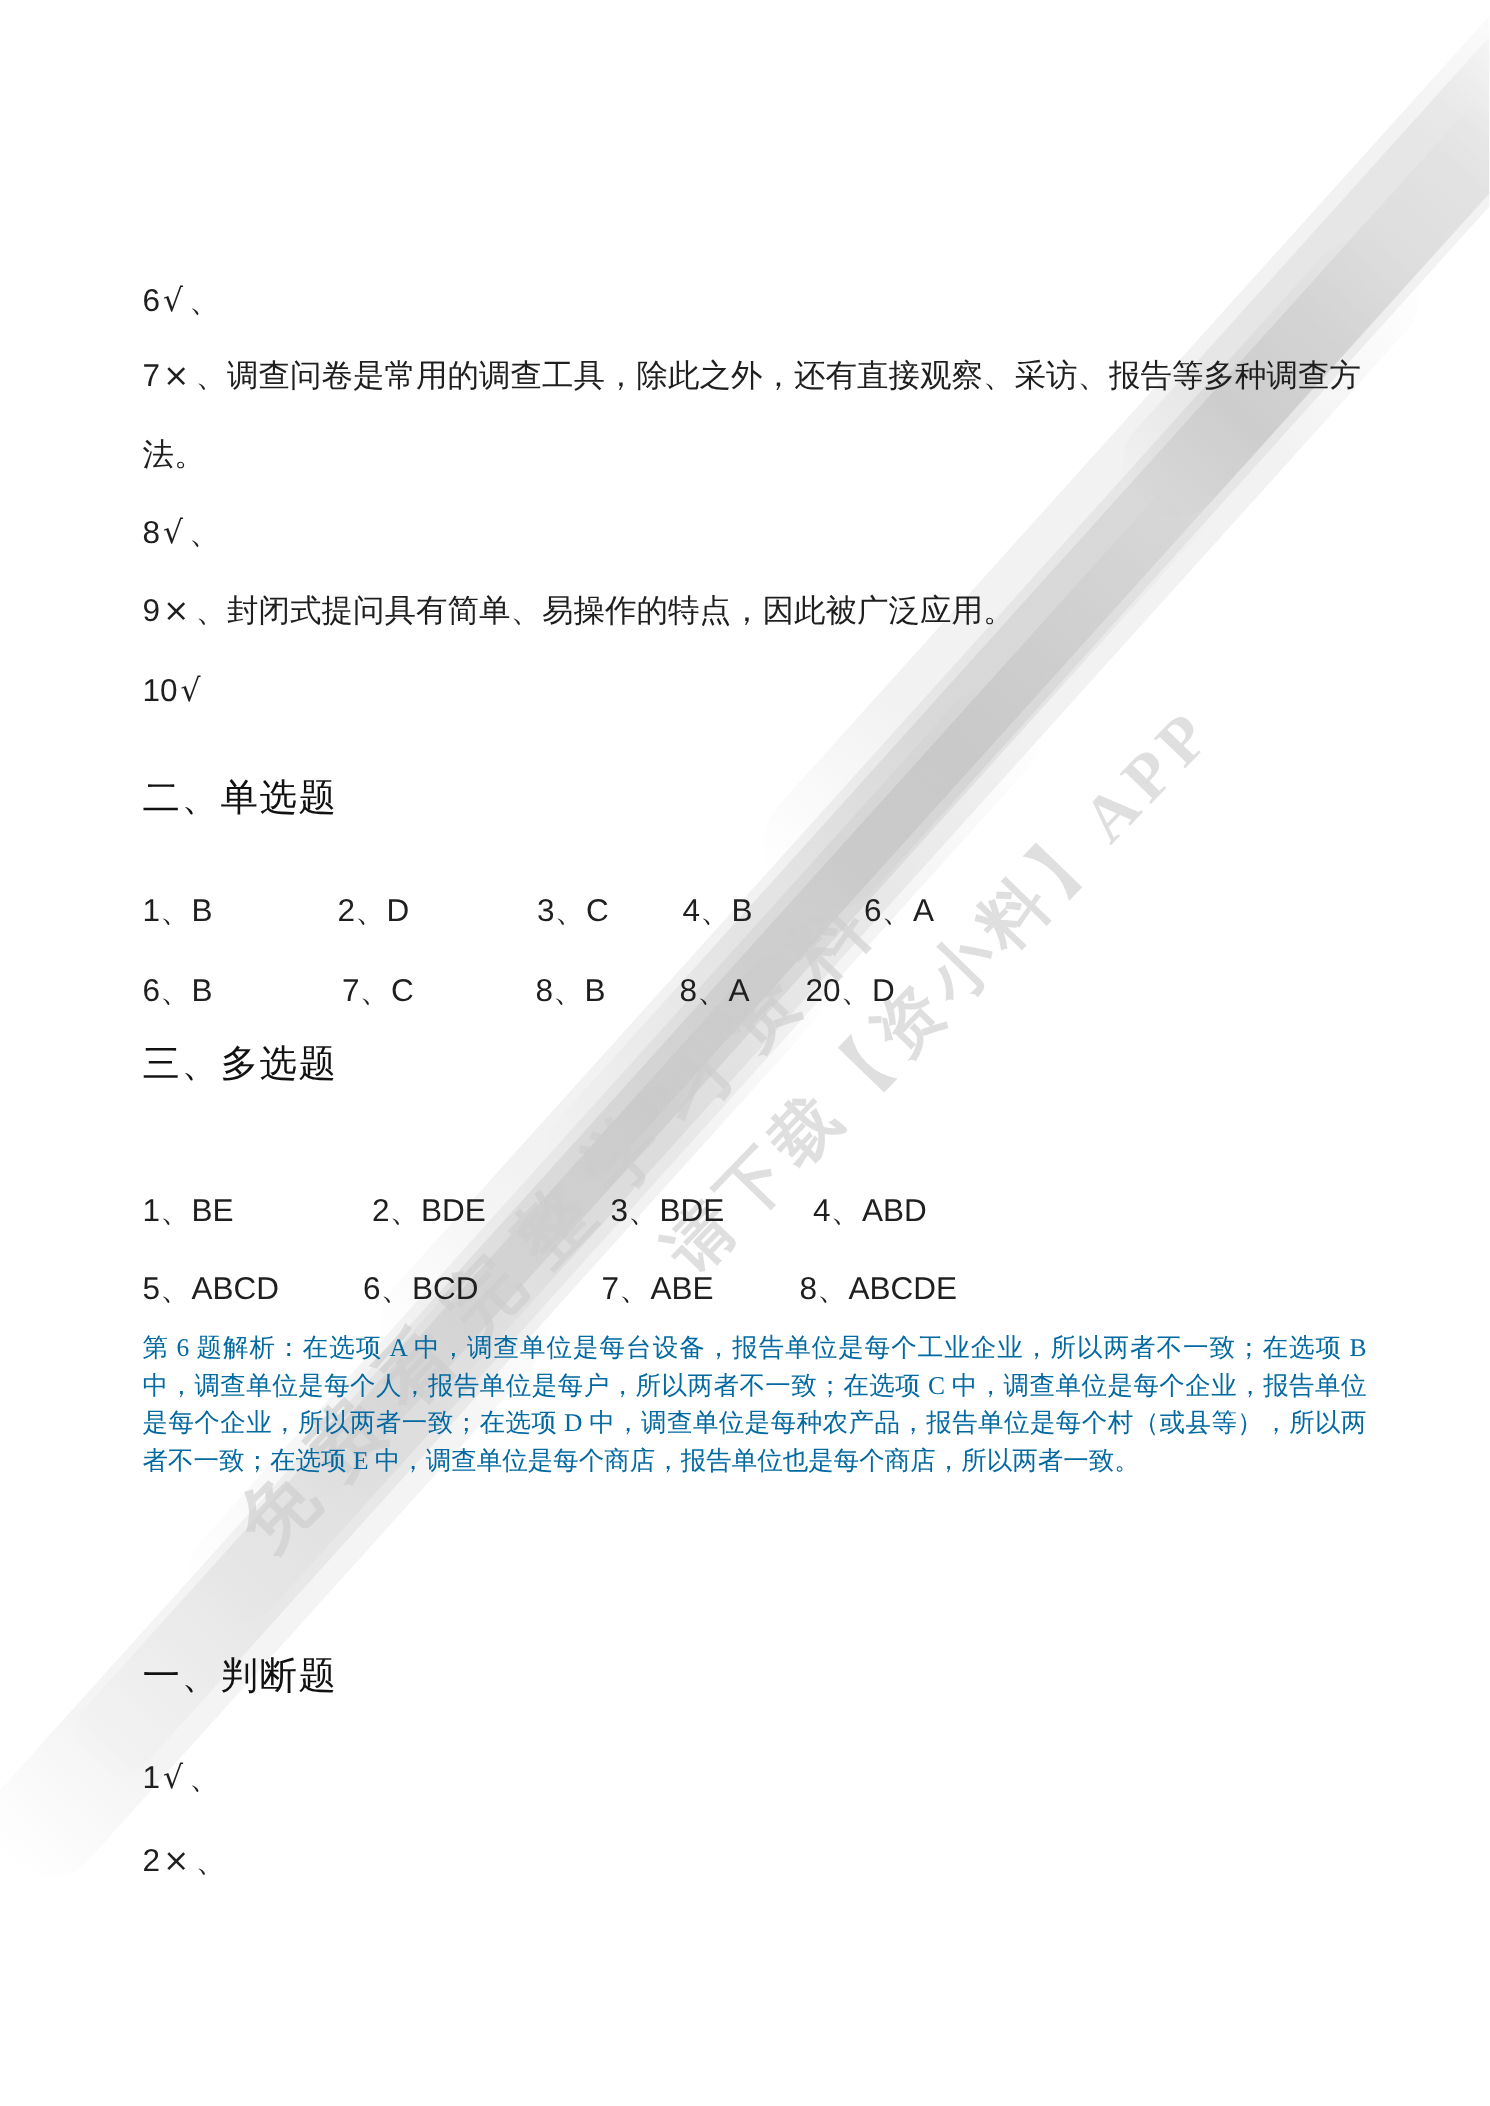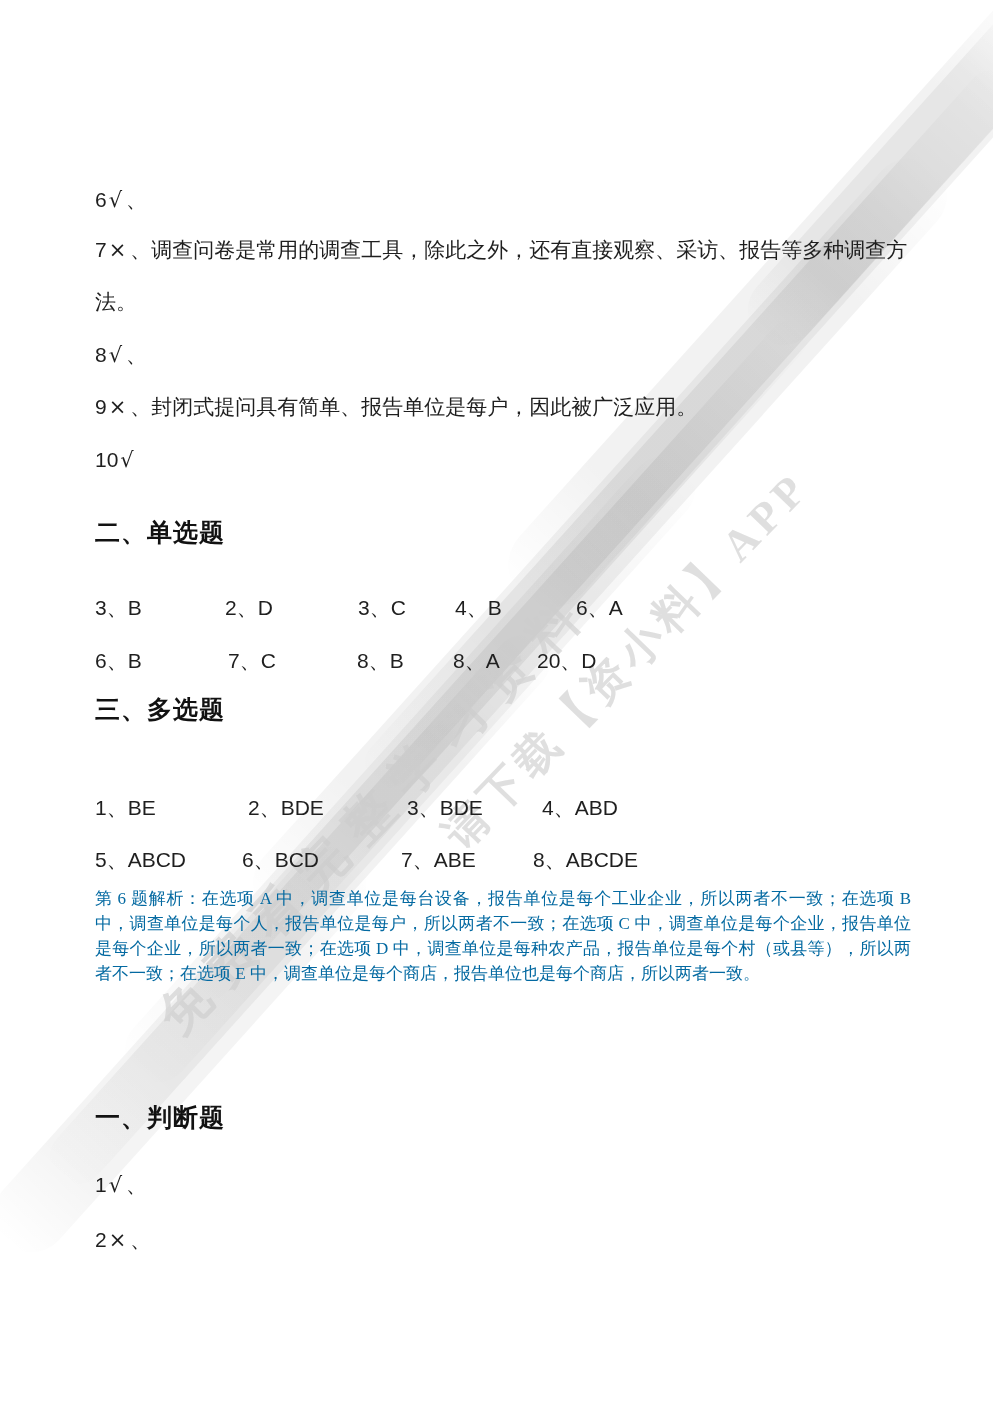--- a/index.html
+++ b/index.html
@@ -37,21 +37,21 @@
     position:absolute;left:95px;
     font-size:21px;line-height:52px;
     white-space:pre-wrap;
   }
   .wrap{width:814px;}
   .num{font-family:"Liberation Sans","DejaVu Sans",sans-serif;}
   .mark{font-family:"DejaVu Sans","Liberation Sans",sans-serif;margin:0 4px 0 2px;}
   .heading{
     position:absolute;left:95px;
     font-family:"Liberation Sans","DejaVu Sans",sans-serif;
-    font-weight:700;color:#121212;
+    font-weight:400;color:#121212;
     white-space:nowrap;
   }
   .h-sec{font-size:25px;line-height:34px;letter-spacing:1px;}
   .h-task{font-size:28px;line-height:38px;letter-spacing:1px;}
   .row{
     position:absolute;left:95px;height:30px;
     font-size:21px;line-height:30px;
     font-family:"Liberation Sans","DejaVu Sans",sans-serif;
   }
   .row span{position:absolute;top:0;white-space:nowrap;}
@@ -82,28 +82,28 @@
 
   <div class="content">
 
 
     <div class="line" style="top:174px"><span class="num">6</span><span class="mark">√</span><span>、</span></div>
 
     <div class="line wrap" style="top:224px"><span class="num">7</span><span class="mark">×</span><span>、调查问卷是常用的调查工具，除此之外，还有直接观察、采访、报告等多种调查方法。</span></div>
 
     <div class="line" style="top:329px"><span class="num">8</span><span class="mark">√</span><span>、</span></div>
 
-    <div class="line" style="top:381px"><span class="num">9</span><span class="mark">×</span><span>、封闭式提问具有简单、报告单位是每户，因此被广泛应用。</span></div>
+    <div class="line" style="top:381px"><span class="num">9</span><span class="mark">×</span><span>、封闭式提问具有简单、易操作的特点，因此被广泛应用。</span></div>
 
     <div class="line" style="top:434px"><span class="num">10</span><span class="mark">√</span><span></span></div>
 
     <div class="heading h-sec" style="top:515px">二、单选题</div>
 
     <div class="row" style="top:593px">
-      <span style="left:0">3、B</span>
+      <span style="left:0">1、B</span>
       <span style="left:130px">2、D</span>
       <span style="left:263px">3、C</span>
       <span style="left:360px">4、B</span>
       <span style="left:481px">6、A</span>
     </div>
     <div class="row" style="top:646px">
       <span style="left:0">6、B</span>
       <span style="left:133px">7、C</span>
       <span style="left:262px">8、B</span>
       <span style="left:358px">8、A</span>

